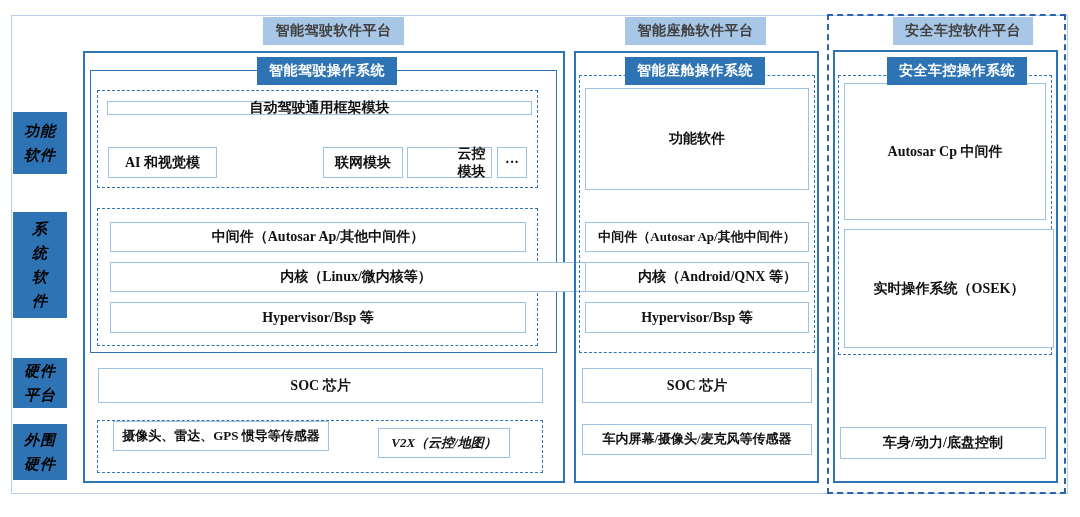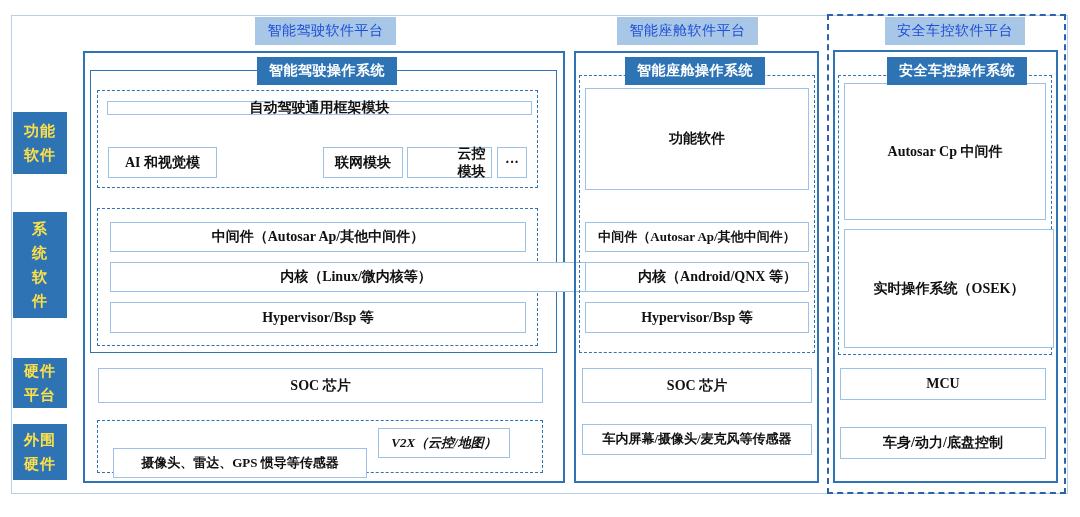--- a/index.html
+++ b/index.html
@@ -22,31 +22,31 @@
   .dashed-strong{border:2px dashed var(--dashed-strong);}
   .box{
     border:1px solid var(--border-light);background:#fff;
     display:flex;align-items:center;justify-content:center;text-align:center;
     font-family:"Liberation Serif","DejaVu Serif",serif;
     font-size:14px;font-weight:600;color:var(--text);line-height:1.25;
     padding:2px 4px;
   }
   .box.small{font-size:13px;}
   .tab-light{
-    background:var(--accent-light);color:#1d4ed8;font-weight:normal;font-size:14px;
-    display:flex;align-items:center;justify-content:center;z-index:6;letter-spacing:.5px;
+    background:var(--accent-light);color:#404040;font-weight:bold;font-size:14px;
+    display:flex;align-items:center;justify-content:center;z-index:6;letter-spacing:.5px;margin-left:8px;
   }
   .tab-dark{
     background:var(--accent-dark);color:var(--tab-text);font-weight:bold;font-size:14px;
     display:flex;align-items:center;justify-content:center;z-index:7;letter-spacing:.5px;
   }
   .side-label{
-    background:var(--accent-dark);color:#fde047;font-weight:bold;font-size:15px;
+    background:var(--accent-dark);color:#000000;font-weight:bold;font-size:15px;
     display:flex;align-items:center;justify-content:center;text-align:right;
-    white-space:pre-line;line-height:1.6;z-index:5;letter-spacing:1px;
+    white-space:pre-line;line-height:1.6;z-index:5;letter-spacing:1px;font-style:italic;
   }
 </style>
 </head>
 <body>
 
 <div class="canvas">
 
   <div class="abs outer" style="left:11px;top:15px;width:1057px;height:479px;"></div>
 
   <div class="abs side-label" style="left:13px;top:112px;width:54px;height:62px;">功能
@@ -73,21 +73,21 @@
   <div class="abs box" style="left:497px;top:147px;width:30px;height:31px;font-weight:bold;">···</div>
 
   <div class="abs dashed" style="left:97px;top:208px;width:441px;height:138px;"></div>
   <div class="abs box" style="left:110px;top:222px;width:416px;height:30px;">中间件（Autosar Ap/其他中间件）</div>
   <div class="abs box" style="left:110px;top:262px;width:492px;height:30px;">内核（Linux/微内核等）</div>
   <div class="abs box" style="left:110px;top:302px;width:416px;height:31px;">Hypervisor/Bsp 等</div>
 
   <div class="abs box" style="left:98px;top:368px;width:445px;height:35px;">SOC 芯片</div>
 
   <div class="abs dashed" style="left:97px;top:420px;width:446px;height:53px;"></div>
-  <div class="abs box small" style="left:113px;top:448px;width:254px;height:30px;">摄像头、雷达、GPS 惯导等传感器</div>
+  <div class="abs box small" style="left:113px;top:421px;width:216px;height:30px;">摄像头、雷达、GPS 惯导等传感器</div>
   <div class="abs box small" style="left:378px;top:428px;width:132px;height:30px;font-style:italic;">V2X（云控/地图）</div>
 
   <div class="abs tab-light" style="left:617px;top:17px;width:141px;height:28px;">智能座舱软件平台</div>
   <div class="abs container" style="left:574px;top:51px;width:245px;height:432px;"></div>
   <div class="abs dashed" style="left:579px;top:75px;width:236px;height:278px;"></div>
   <div class="abs tab-dark" style="left:625px;top:57px;width:140px;height:28px;">智能座舱操作系统</div>
 
   <div class="abs box" style="left:585px;top:88px;width:224px;height:102px;">功能软件</div>
   <div class="abs box small" style="left:585px;top:222px;width:224px;height:30px;">中间件（Autosar Ap/其他中间件）</div>
   <div class="abs box" style="left:585px;top:262px;width:224px;height:30px;padding-left:45px;">内核（Android/QNX 等）</div>
@@ -97,16 +97,15 @@
   <div class="abs box small" style="left:582px;top:424px;width:230px;height:31px;">车内屏幕/摄像头/麦克风等传感器</div>
 
   <div class="abs dashed-strong" style="left:827px;top:14px;width:239px;height:480px;z-index:4;"></div>
   <div class="abs container" style="left:833px;top:50px;width:225px;height:433px;"></div>
   <div class="abs tab-light" style="left:885px;top:17px;width:140px;height:28px;">安全车控软件平台</div>
   <div class="abs dashed" style="left:838px;top:75px;width:214px;height:280px;"></div>
   <div class="abs tab-dark" style="left:887px;top:57px;width:140px;height:28px;">安全车控操作系统</div>
 
   <div class="abs box" style="left:844px;top:83px;width:202px;height:137px;">Autosar Cp 中间件</div>
   <div class="abs box" style="left:844px;top:229px;width:210px;height:119px;">实时操作系统（OSEK）</div>
-  <div class="abs box" style="left:840px;top:368px;width:206px;height:32px;">MCU</div>
   <div class="abs box" style="left:840px;top:427px;width:206px;height:32px;">车身/动力/底盘控制</div>
 
 </div>
 
 </body></html>

